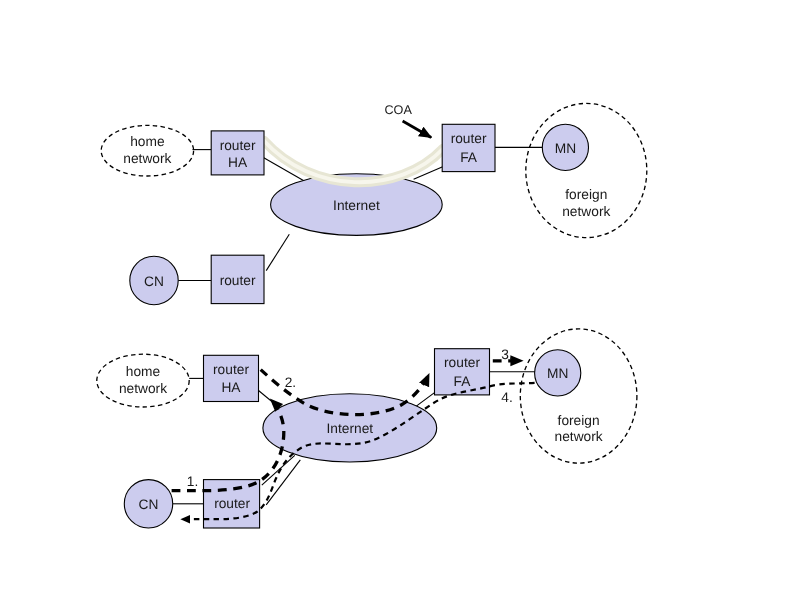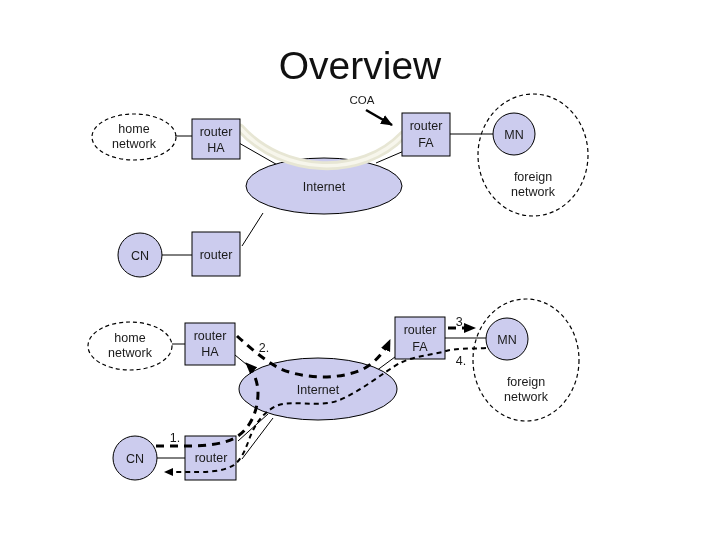--- a/index.html
+++ b/index.html
@@ -18,21 +18,20 @@
   .tunnel-outer{stroke:#e7e6d4;stroke-width:9;fill:none;stroke-linecap:round;}
   .tunnel-inner{stroke:#f7f6ec;stroke-width:3.5;fill:none;stroke-linecap:round;}
   .dash-thick{stroke:#000000;stroke-width:3;fill:none;stroke-dasharray:8 6;}
   .dash-thin{stroke:#000000;stroke-width:2;fill:none;stroke-dasharray:5 4;}
   .coa-arrow{stroke:#000000;stroke-width:2.5;fill:none;}
 </style>
 </head>
 <body>
 
 <div class="slide">
-  <div class="title">Overview</div>
 
   <svg width="720" height="540" viewBox="0 0 720 540">
     <defs>
       <marker id="arr" markerUnits="userSpaceOnUse" markerWidth="14" markerHeight="12" refX="11" refY="5" orient="auto">
         <path d="M0,0 L12,5 L0,10 Z" fill="#000000"></path>
       </marker>
       <marker id="arr-sm" markerUnits="userSpaceOnUse" markerWidth="11" markerHeight="10" refX="8" refY="4" orient="auto">
         <path d="M0,0 L9,4 L0,8 Z" fill="#000000"></path>
       </marker>
     </defs>

